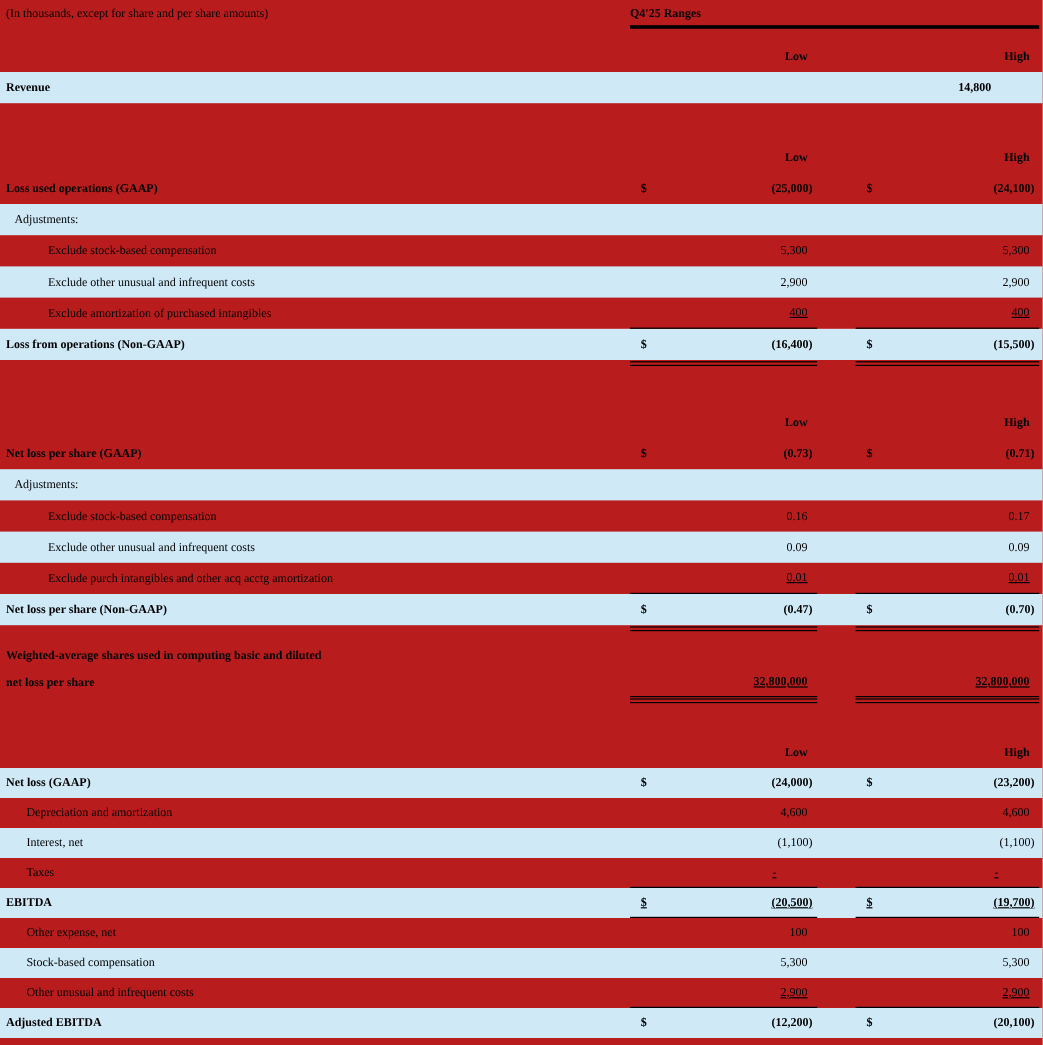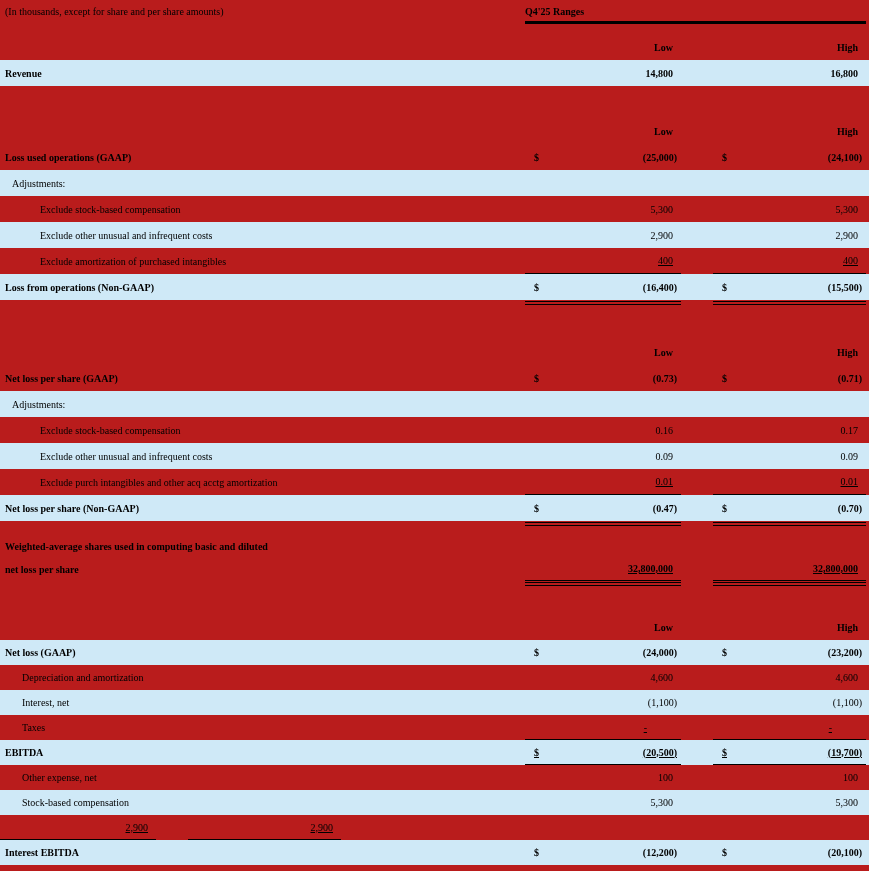--- a/index.html
+++ b/index.html
@@ -83,24 +83,20 @@
         </div>
         <div class="edge"></div>
       </div>
       <div class="row band bold">
         <div class="label">Revenue</div>
         <div class="amt low">
           <span class="cur"></span>
           <span class="val">14,800</span>
         </div>
         <div class="colgap"></div>
-        <div class="amt high">
-          <span class="cur"></span>
-          <span class="val">16,800</span>
-        </div>
         <div class="edge"></div>
       </div>
     </div>
     <div class="section sec1">
       <div class="row colhead">
         <div class="label"></div>
         <div class="amt low">
           <span class="val">Low</span>
         </div>
         <div class="colgap"></div>
@@ -413,33 +409,34 @@
           <span class="val">5,300</span>
         </div>
         <div class="colgap"></div>
         <div class="amt high">
           <span class="cur"></span>
           <span class="val">5,300</span>
         </div>
         <div class="edge"></div>
       </div>
       <div class="row">
+        <div class="label ind2">Other unusual and infrequent costs</div>
         <div class="amt low uline">
           <span class="cur"></span>
           <span class="val">2,900</span>
         </div>
         <div class="colgap"></div>
         <div class="amt high uline">
           <span class="cur"></span>
           <span class="val">2,900</span>
         </div>
         <div class="edge"></div>
       </div>
       <div class="row band bold">
-        <div class="label">Interest EBITDA</div>
+        <div class="label">Adjusted EBITDA</div>
         <div class="amt low">
           <span class="cur">$</span>
           <span class="val neg">(12,200)</span>
         </div>
         <div class="colgap"></div>
         <div class="amt high">
           <span class="cur">$</span>
           <span class="val neg">(20,100)</span>
         </div>
         <div class="edge"></div>

